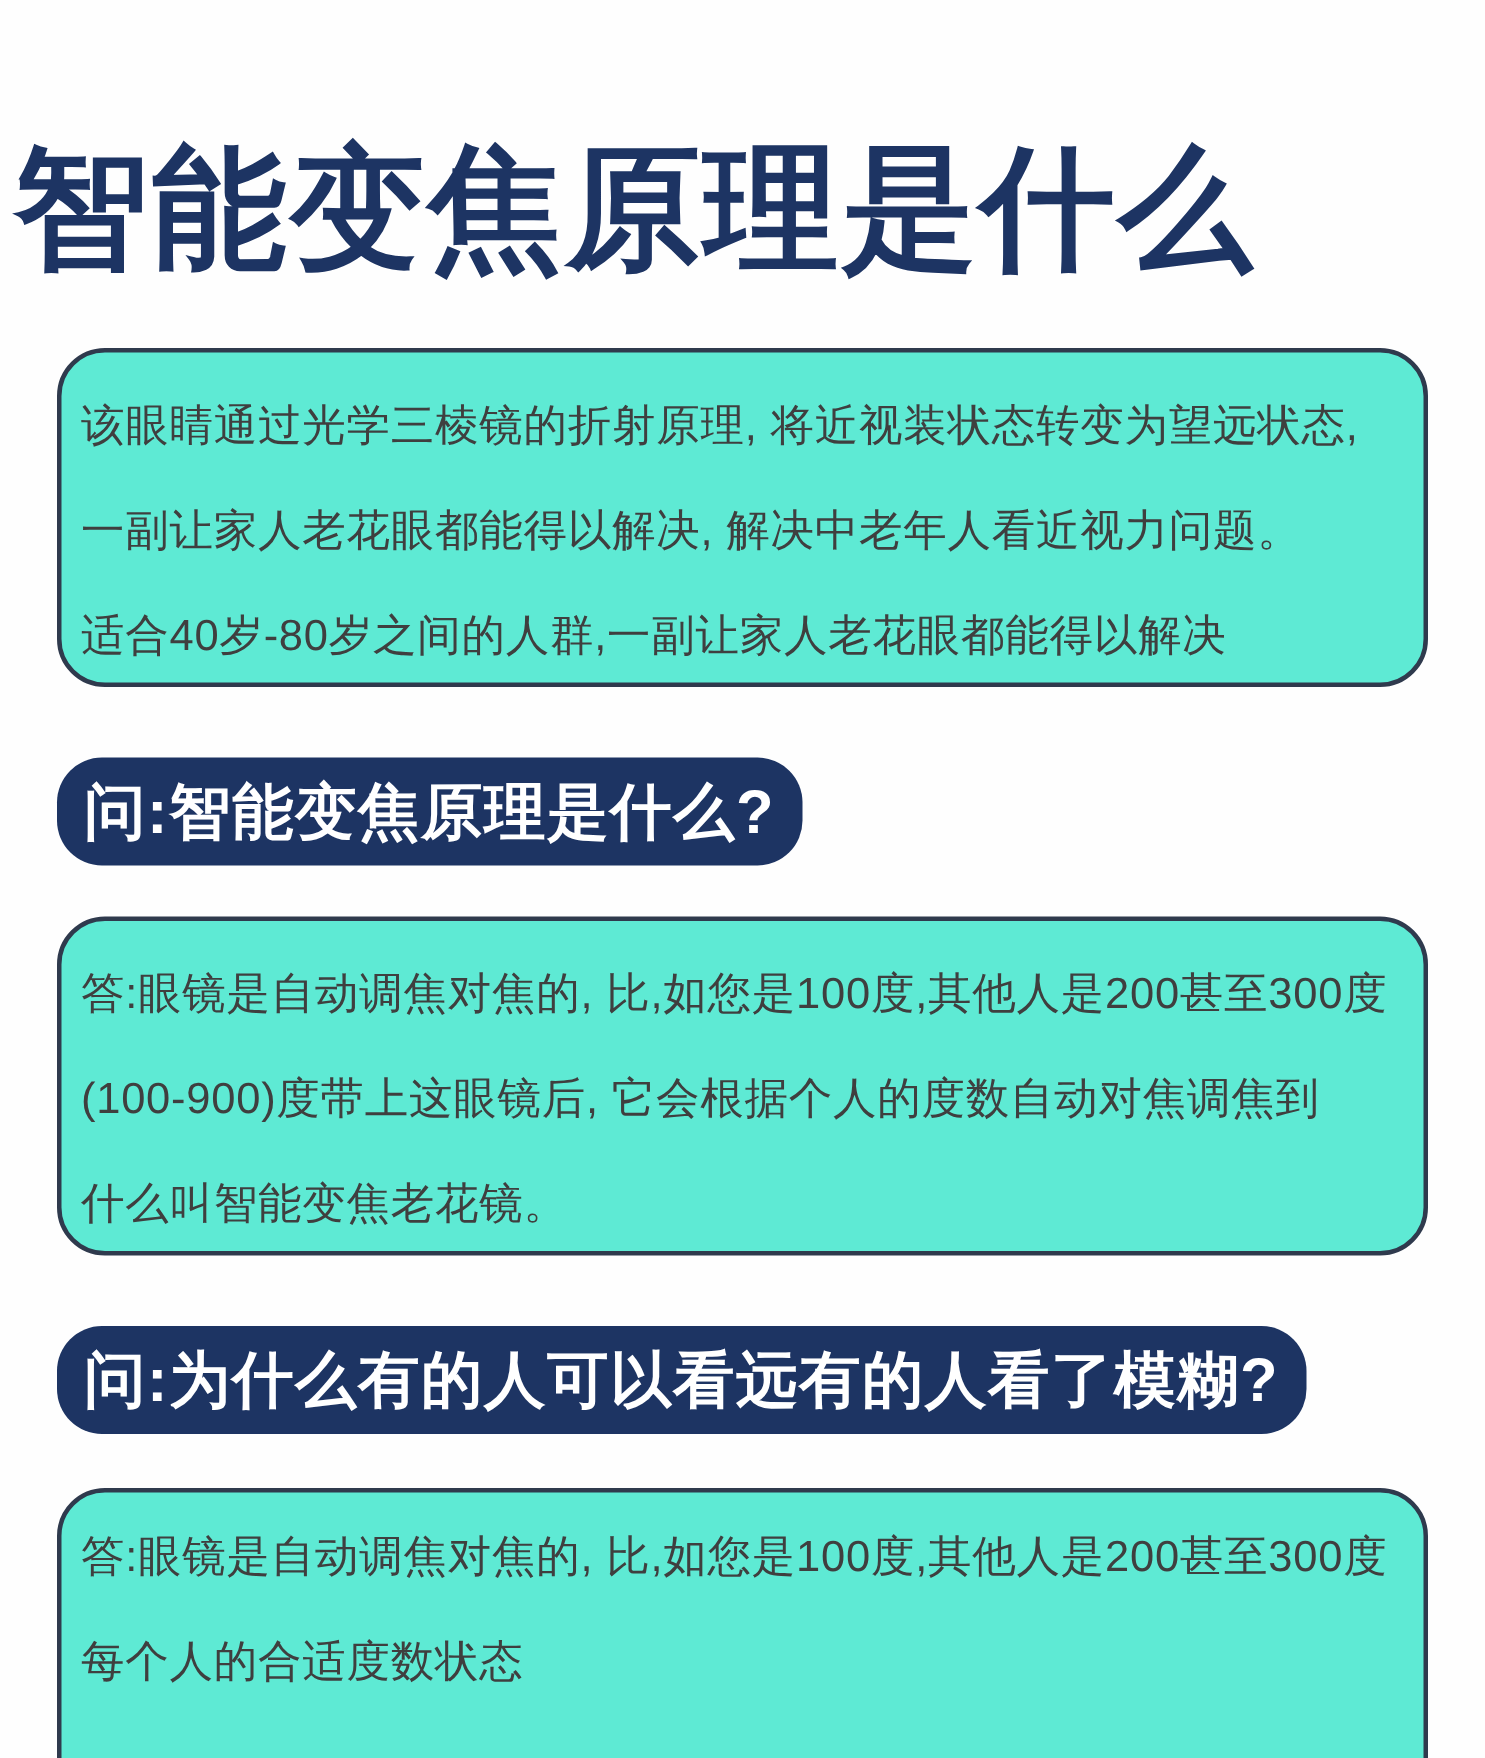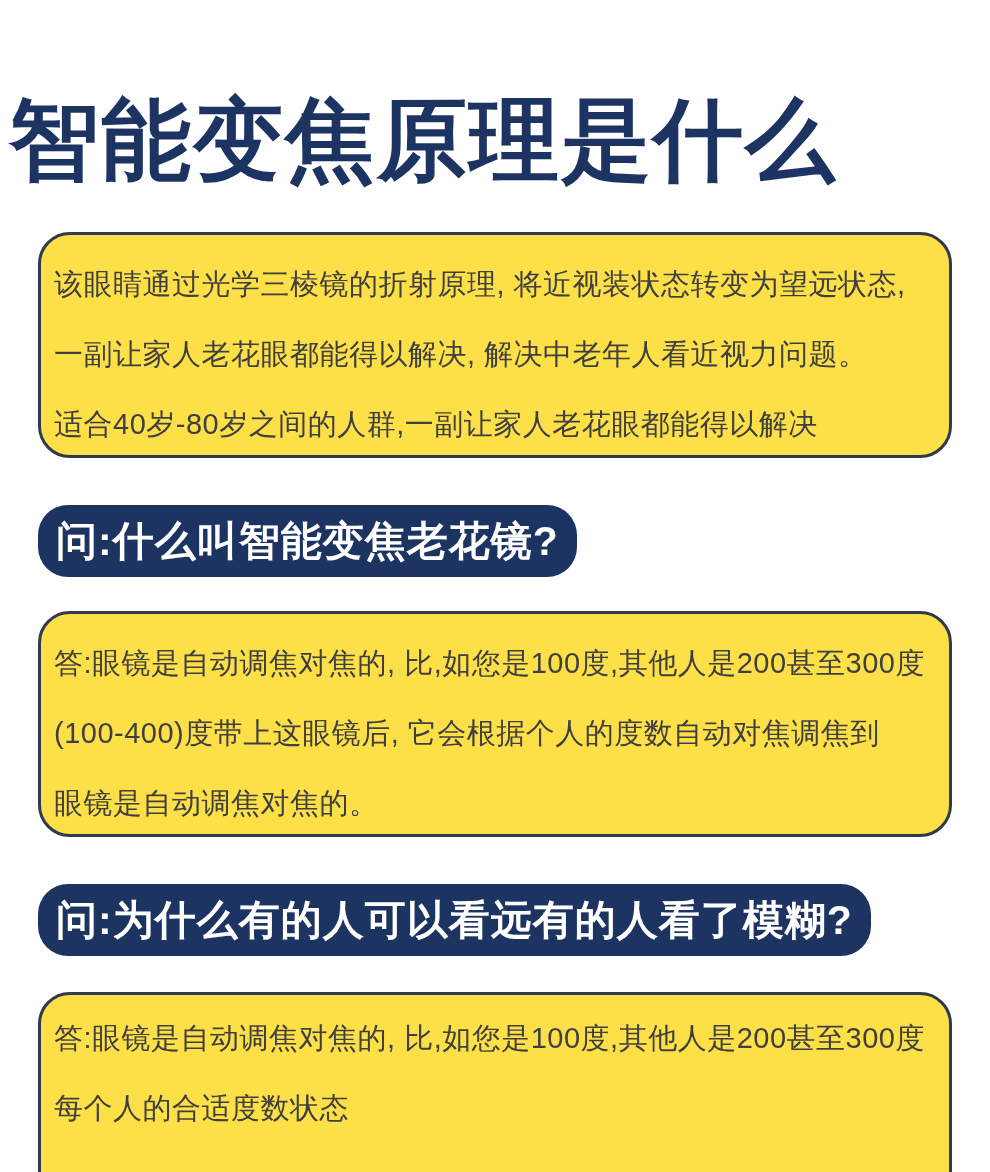--- a/index.html
+++ b/index.html
@@ -25,21 +25,21 @@
     letter-spacing: 2px;
     color: var(--navy, #1d3463);
     white-space: nowrap;
   }
   .box {
     position: absolute;
     left: 38px;
     width: 914px;
     border: 3px solid var(--box-border, #2f3a4d);
     border-radius: 32px;
-    background: #fde047;
+    background: #5eead4;
     padding: 14px 10px 0 13px;
     overflow: hidden;
   }
   .box p {
     margin: 0;
     font-size: 29px;
     line-height: 70px;
     letter-spacing: 0.5px;
     color: var(--body-text, #3f3f3f);
     white-space: nowrap;
@@ -69,27 +69,27 @@
 
 <h1 class="page-title">智能变焦原理是什么</h1>
 
 <div class="box" id="intro-box">
   <p>该眼睛通过光学三棱镜的折射原理, 将近视装状态转变为望远状态,</p>
   <p>一副让家人老花眼都能得以解决, 解决中老年人看近视力问题。</p>
   <p>适合40岁-80岁之间的人群,一副让家人老花眼都能得以解决</p>
 </div>
 
 <div class="banner" id="banner-1">
-  <span>问:什么叫智能变焦老花镜?</span>
+  <span>问:智能变焦原理是什么?</span>
 </div>
 
 <div class="box" id="answer-box-1">
   <p>答:眼镜是自动调焦对焦的, 比,如您是100度,其他人是200甚至300度</p>
-  <p>(100-400)度带上这眼镜后, 它会根据个人的度数自动对焦调焦到</p>
-  <p>眼镜是自动调焦对焦的。</p>
+  <p>(100-900)度带上这眼镜后, 它会根据个人的度数自动对焦调焦到</p>
+  <p>什么叫智能变焦老花镜。</p>
 </div>
 
 <div class="banner" id="banner-2">
   <span>问:为什么有的人可以看远有的人看了模糊?</span>
 </div>
 
 <div class="box" id="answer-box-2">
   <p>答:眼镜是自动调焦对焦的, 比,如您是100度,其他人是200甚至300度</p>
   <p>每个人的合适度数状态</p>
 </div>

